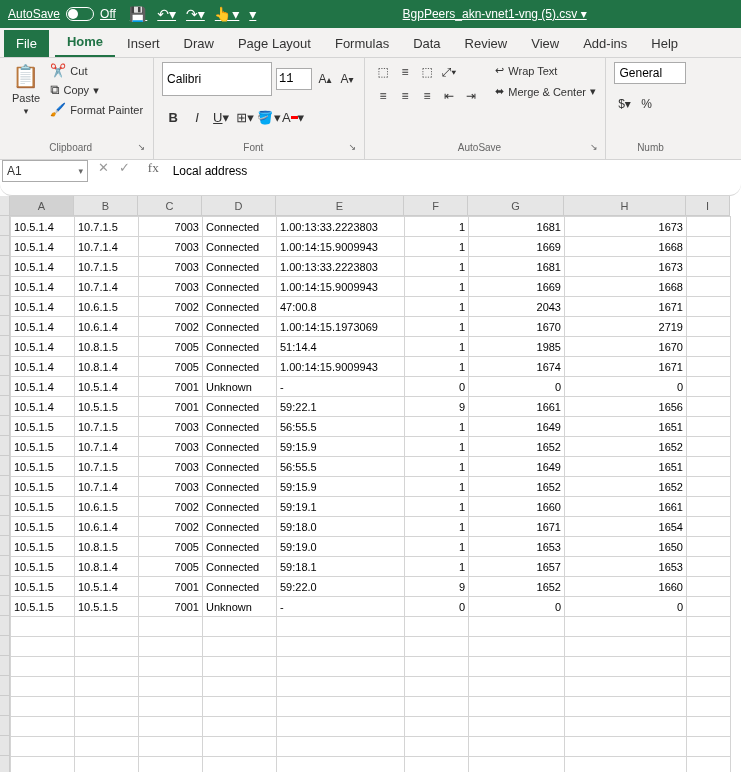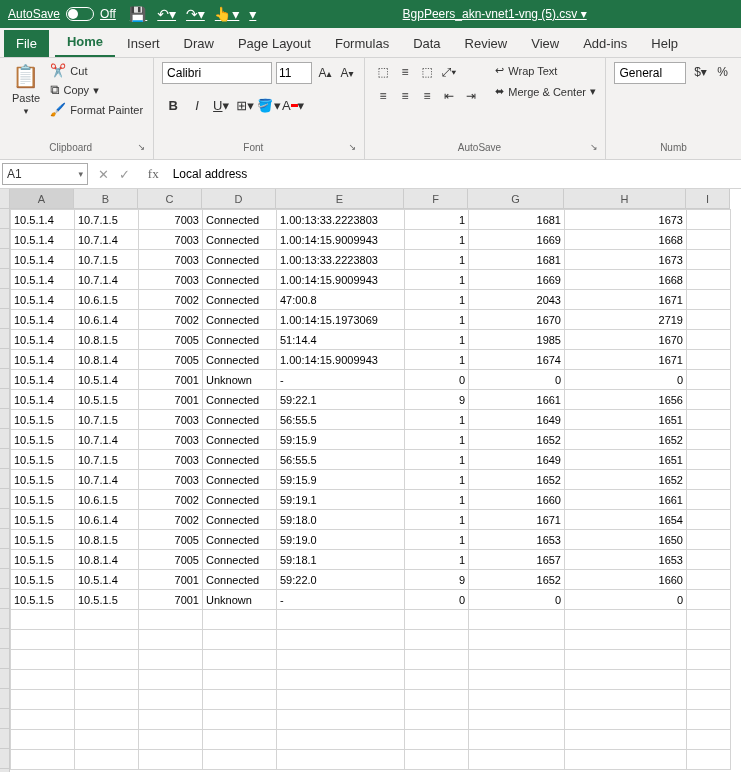--- a/index.html
+++ b/index.html
@@ -25,40 +25,40 @@
 .group-body { flex: 1; display: flex; align-items: flex-start; gap: 4px; }
 
 .clipboard-paste { display: flex; flex-direction: column; align-items: center; gap: 2px; padding: 2px 4px; cursor: pointer; }
 .clipboard-paste .icon { font-size: 22px; }
 .clipboard-paste .label { font-size: 11px; }
 .clip-side { display: flex; flex-direction: column; gap: 2px; }
 .clip-btn { display: flex; align-items: center; gap: 4px; font-size: 11px; cursor: pointer; padding: 1px 2px; }
 .clip-btn .icon { font-size: 13px; }
 
 .font-group .row1 { display: flex; gap: 4px; align-items: center; margin-bottom: 6px; }
-.font-select { width: 110px; height: 22px; border: 1px solid #ababab; background: #fff; font-size: 12px; padding: 0 4px; }
-.size-select { width: 36px; height: 22px; border: 1px solid #ababab; background: #fff; font-size: 12px; padding: 0 2px; }
+.font-select { width: 110px; height: 34px; border: 1px solid #ababab; background: #fff; font-size: 12px; padding: 0 4px; }
+.size-select { width: 36px; height: 22px; border: 1px solid #ababab; background: #fff; font-size: 12px; padding: 0 2px; font-family: Liberation Mono, monospace; }
 .font-btn { width: 18px; height: 20px; display: inline-flex; align-items: center; justify-content: center; cursor: pointer; font-size: 12px; }
 .font-group .row2 { display: flex; gap: 2px; align-items: center; }
 .font-group .row2 .font-btn { font-size: 13px; width: 22px; height: 22px; }
 .color-bar { display: inline-block; width: 12px; height: 3px; }
 .fill-yellow { background: #ffff00; }
 .font-red { background: #ff0000; }
 
 .align-group .row1, .align-group .row2 { display: flex; gap: 2px; align-items: center; margin-bottom: 4px; }
 .align-btn { width: 20px; height: 20px; display: inline-flex; align-items: center; justify-content: center; cursor: pointer; font-size: 12px; }
 
 .wrap-merge { display: flex; flex-direction: column; gap: 4px; margin-left: 8px; }
 .wrap-btn { display: flex; align-items: center; gap: 4px; font-size: 11px; cursor: pointer; padding: 2px; }
 
 .number-group .row1 { margin-bottom: 6px; }
 .num-select { width: 72px; height: 22px; border: 1px solid #ababab; background: #fff; font-size: 12px; padding: 0 4px; }
 .number-group .row2 { display: flex; gap: 2px; }
 
-.namebox-row { height: 29px; border-bottom: 1px solid #d4d4d4; display: flex; align-items: center; background: #fff; }
+.namebox-row { height: 36px; border-bottom: 1px solid #d4d4d4; display: flex; align-items: flex-start; background: #fff; border-radius: 12px; }
 .namebox { width: 86px; height: 22px; border: 1px solid #ababab; margin-left: 2px; padding: 0 4px; font-size: 12px; display: flex; align-items: center; justify-content: space-between; }
 .namebox .dd { font-size: 9px; color: #666; }
 .fx-btns { display: flex; gap: 10px; padding: 0 10px; align-items: center; color: #999; font-size: 13px; }
 .fx-label { font-family: 'Times New Roman', serif; font-size: 13px; color: #666; padding: 0 8px; }
 .formula-bar { flex: 1; height: 22px; border: none; padding: 0 6px; font-size: 12px; outline: none; }
 
 .sheet { display: flex; }
 .rowhdrs { display: flex; flex-direction: column; }
 .corner { width: 10px; height: 20px; background: #e6e6e6; border-right: 1px solid #ccc; border-bottom: 1px solid #ccc; }
 .rowhdr { width: 10px; height: 20px; background: #e6e6e6; border-right: 1px solid #ccc; border-bottom: 1px solid #ccc; font-size: 10px; display: flex; align-items: center; justify-content: center; color: #555; }
@@ -185,21 +185,21 @@
             <span>↩</span>
             <span>Wrap Text</span>
           </div>
         <div class="wrap-btn"><span>⬌</span><span>Merge &amp; Center</span> ▾</div>
       </div>
     </div>
     <div class="group-label"><span>AutoSave</span><span class="launcher">↘</span></div>
   </div>
 
   <div class="group number-group" style="border-right:none">
-    <div class="group-body" style="">
+    <div class="group-body" style="flex-direction:column">
       <div class="row1"><input class="num-select" value="General" style=""></div>
       <div class="row2">
         <span class="align-btn">$▾</span>
         <span class="align-btn">%</span>
       </div>
     </div>
     <div class="group-label"><span>Numb</span></div>
   </div>
 </div>
 

